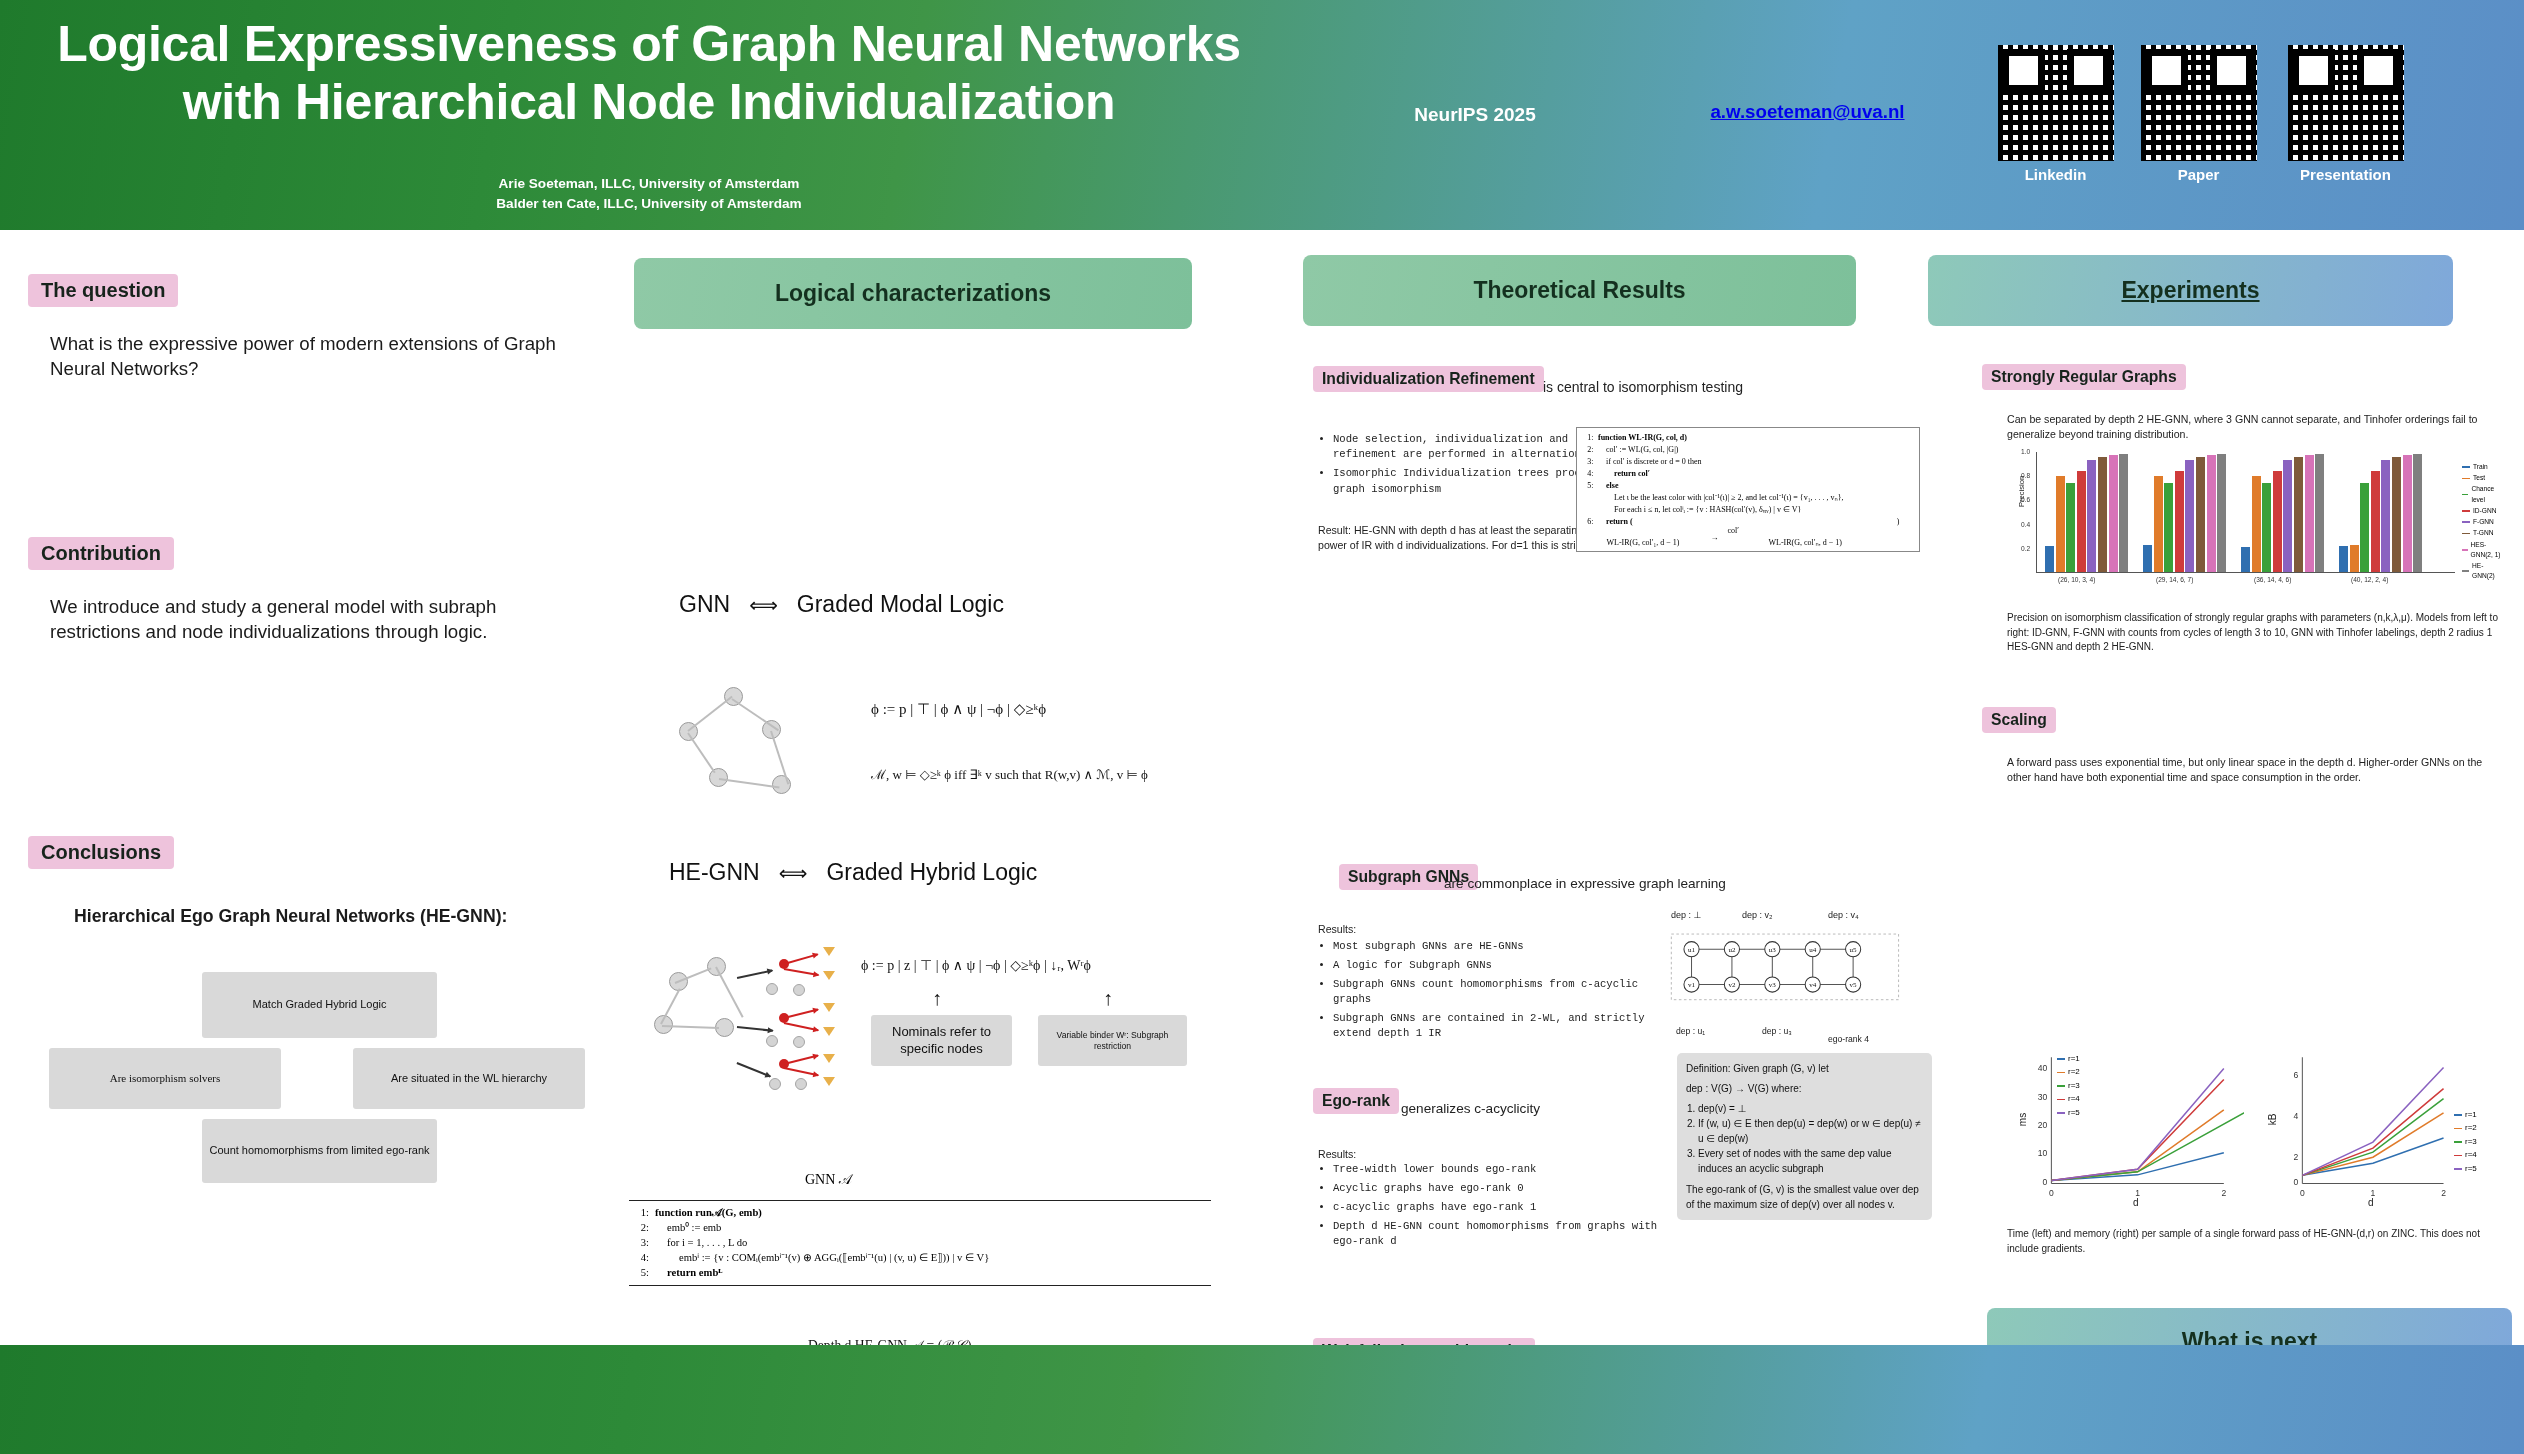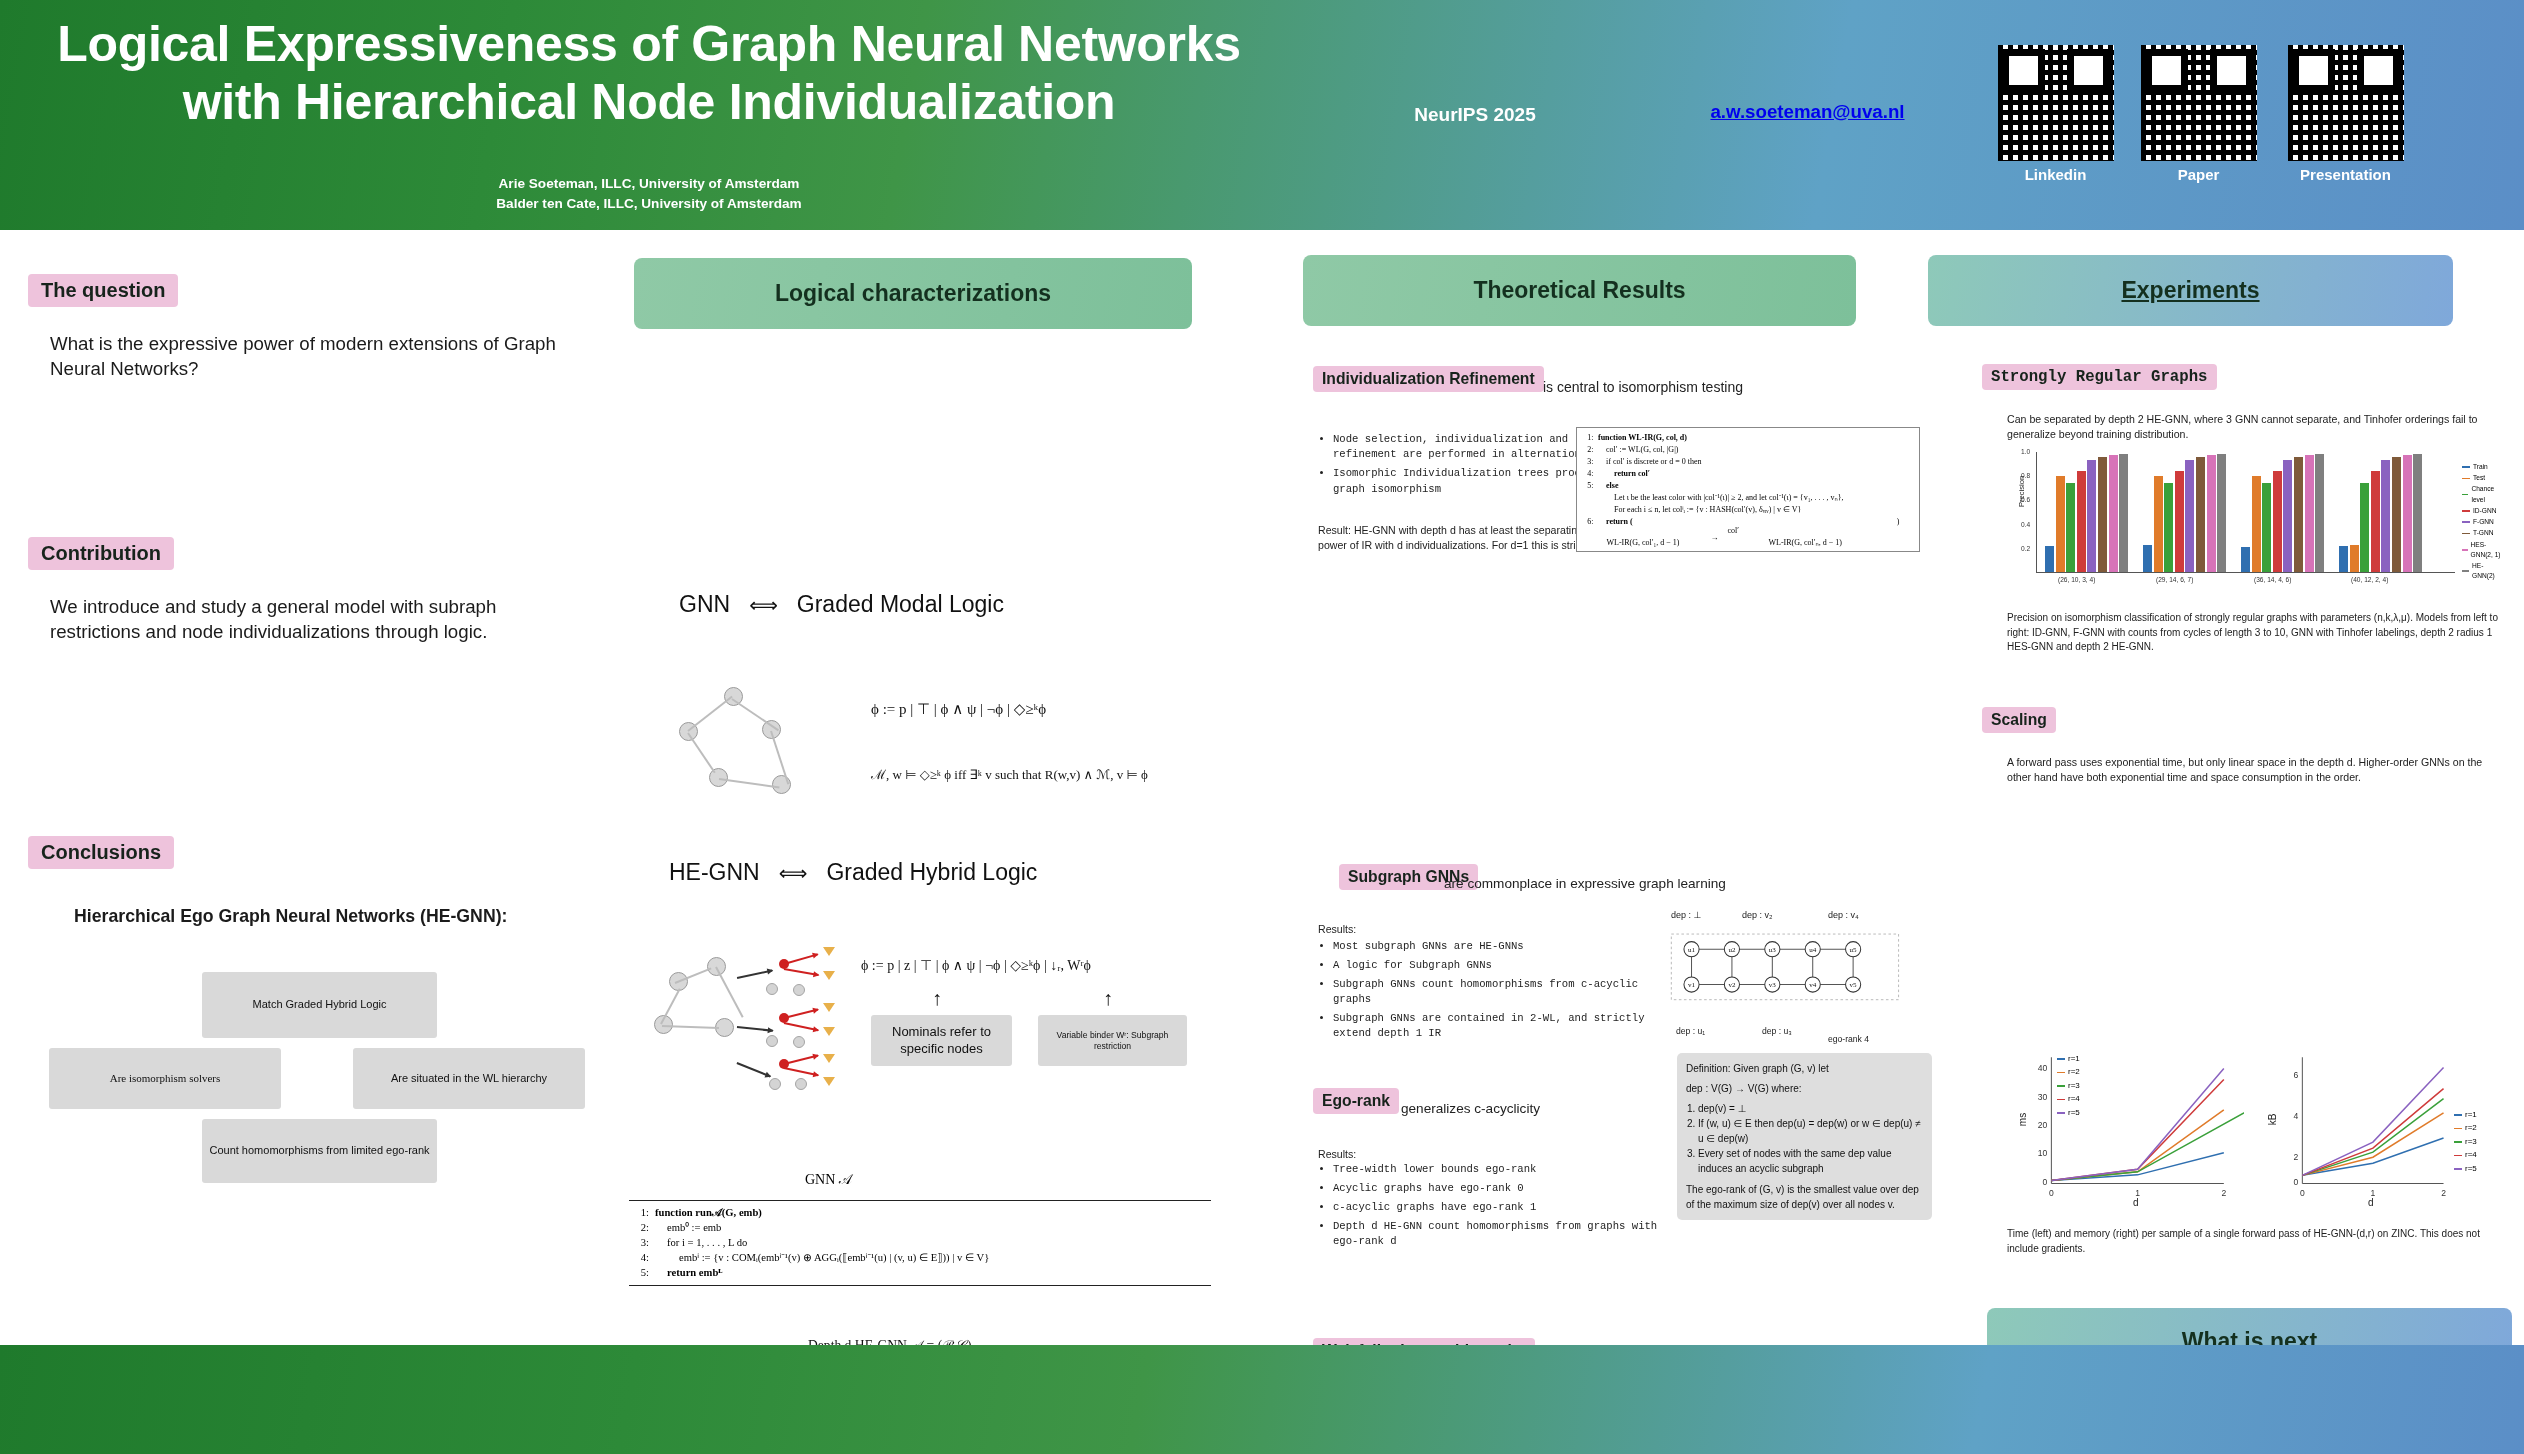--- a/index.html
+++ b/index.html
@@ -477,21 +477,21 @@
   <div class="tag sm" style="left:1313px; top:1108px;">
     <span>Weisfeiler Leman hierarchy</span>
   </div>
   <div class="smalltext" style="left:1611px; top:1119px; width:313px; font-size:13.6px;">is central to finite model theory</div>
 
   <div class="smalltext" style="left:1318px; top:1166px; width:586px;">k-WL separability matches k-variable FO, homomorphism count vectors from tree-depth k, and order k GNNs</div>
   <div class="smalltext" style="left:1318px; top:1209px;">Results:</div>
 
   <div class="banner blue" style="left:1928px; top:25px; width:525px; height:71px;text-decoration:underline;">Experiments</div>
 
-  <div class="tag sm" style="left:1982px; top:134px;font-family:Liberation Mono, monospace;">Strongly Regular Graphs</div>
+  <div class="tag sm" style="left:1982px; top:134px;">Strongly Regular Graphs</div>
   <div class="smalltext" style="left:2007px; top:182px; width:495px;">Can be separated by depth 2 HE-GNN, where 3 GNN cannot separate, and Tinhofer orderings fail to generalize beyond training distribution.</div>
 
   <div class="chartbox" style="left:1997px; top:217px; width:505px; height:151px;">
     <div class="axis-line" style="left:39px; top:5px; width:1px; height:120px;"></div>
     <div class="axis-line" style="left:39px; top:125px; width:419px; height:1px;"></div>
 
     <div class="axlbl" style="left:9px; top:40px; transform:rotate(-90deg); font-size:7.6px;">Precision</div>
 
     <div class="ticklbl" style="left:24px; top:1px;">1.0</div>
     <div class="ticklbl" style="left:24px; top:25px;">0.8</div>

